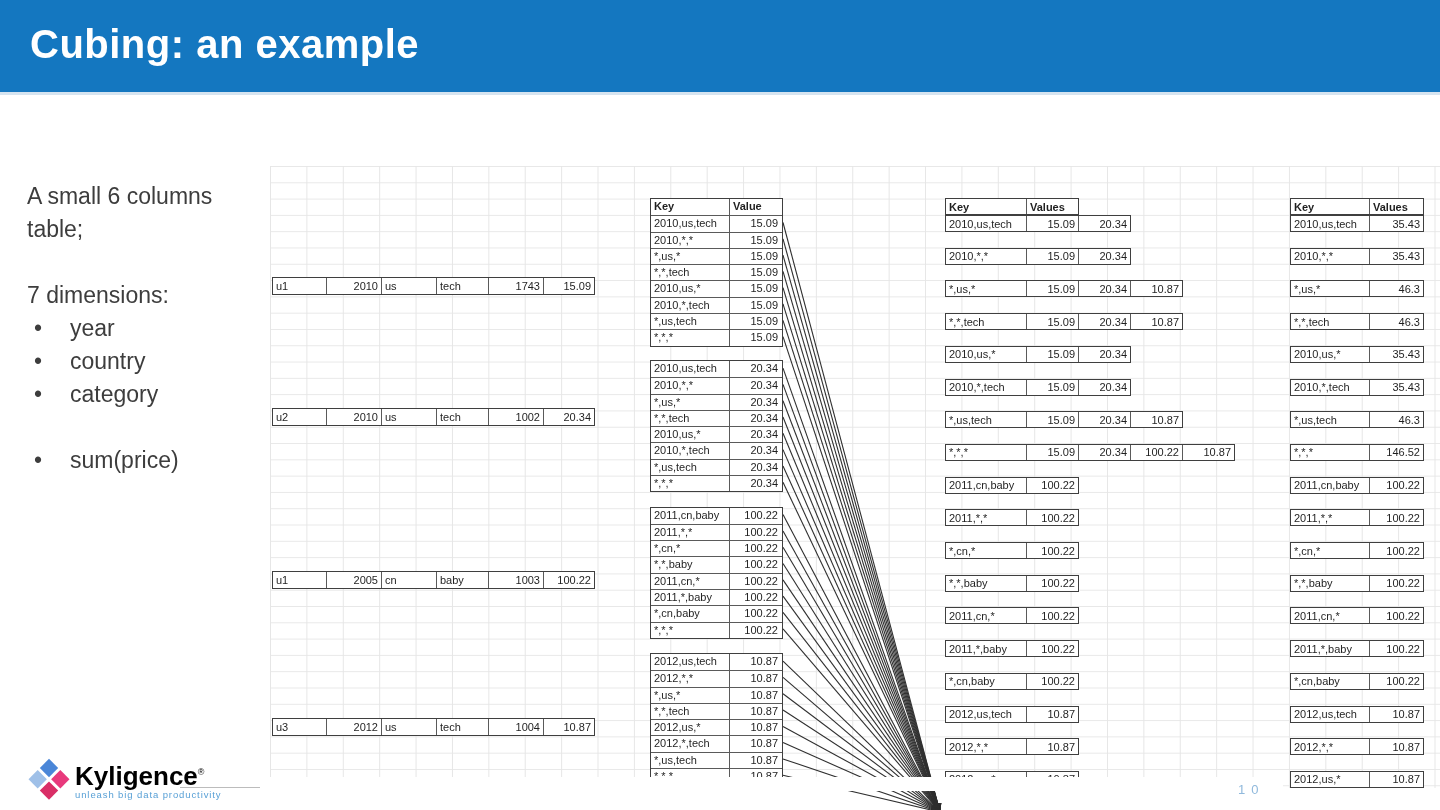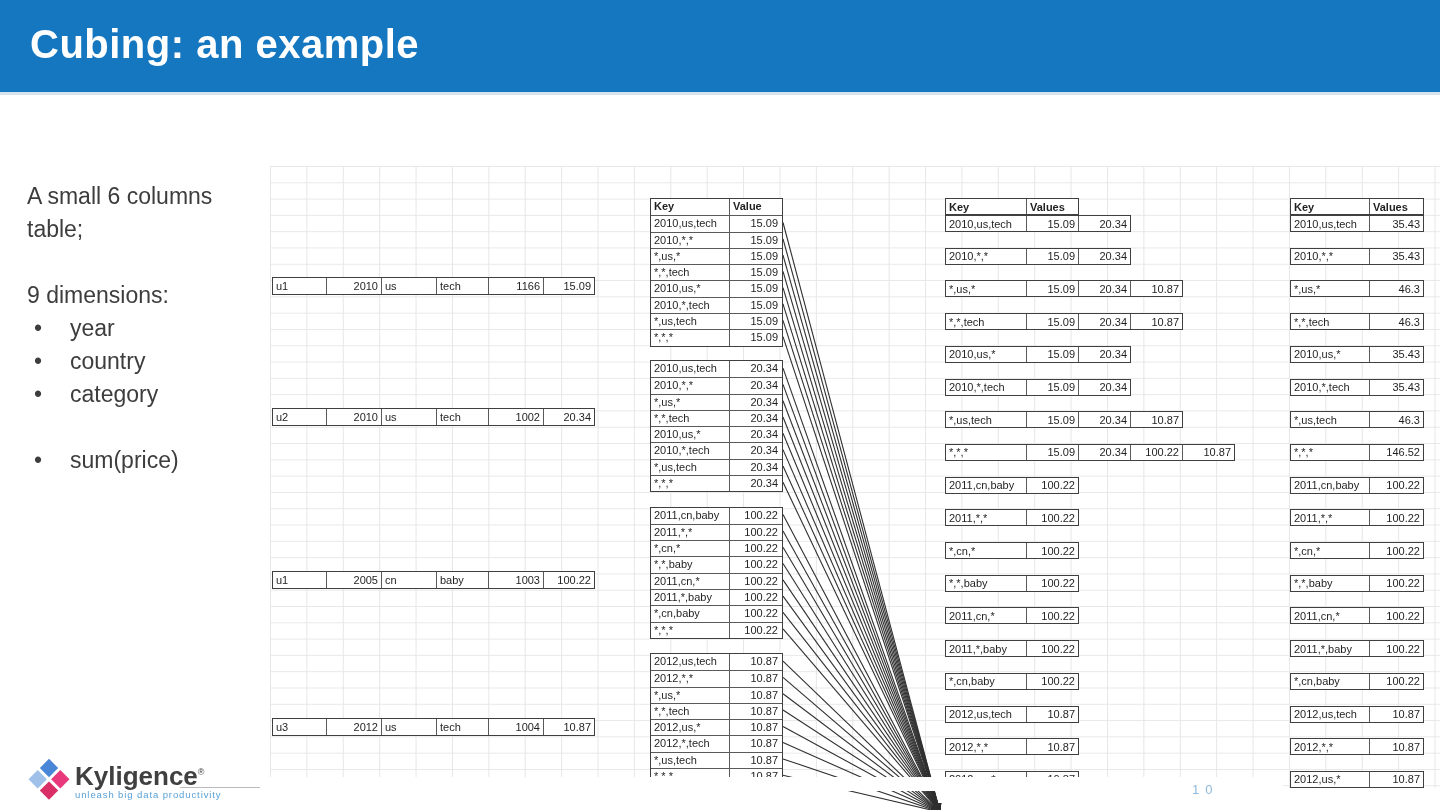--- a/index.html
+++ b/index.html
@@ -54,39 +54,39 @@
   #arrows{position:absolute;left:0;top:0;z-index:1;pointer-events:none}
   
   .mask{position:absolute;left:270px;top:777px;width:1013px;height:14px;background:#fff;z-index:4}
   
   #logo{position:absolute;left:28px;top:760px;display:flex;align-items:center;gap:11px;z-index:6}
   .mark{width:30px;height:30px;margin-left:6px;transform:rotate(45deg);
         display:grid;grid-template-columns:13px 13px;grid-template-rows:13px 13px;gap:3px}
   .mark span{display:block}
   .s1{background:#4a86d8}.s2{background:#e8397c}.s3{background:#9fc0e8}.s4{background:#d92e66}
   .lg-text{display:flex;flex-direction:column}
-  .brand{font-size:26px;font-weight:bold;color:#404040;line-height:25px}
+  .brand{font-size:26px;font-weight:bold;color:#000000;line-height:25px}
   .brand sup{font-size:9px;font-weight:normal}
   .tagline{font-size:9.5px;color:#58a0d6;letter-spacing:.9px;margin-top:0px}
   .footer-line{position:absolute;left:180px;top:787px;width:80px;height:1px;background:#bcbcbc;z-index:6}
-  #pagenum{position:absolute;left:1192px;top:782px;font-size:13px;color:#90b9dc;letter-spacing:6px;z-index:6}
+  #pagenum{position:absolute;left:1238px;top:782px;font-size:13px;color:#90b9dc;letter-spacing:6px;z-index:6}
 </style>
 </head>
 <body>
 
 <div class="titlebar">
   <h1>Cubing: an example</h1>
 </div>
 
 <div id="notes">
     <div class="note-block">
       <div>A small 6 columns table;</div>
     </div>
     <div class="note-block">
-      <div>9 dimensions:</div>
+      <div>7 dimensions:</div>
       <div class="bullet">
         <span class="dot">•</span>
         <span>year</span>
       </div>
       <div class="bullet">
         <span class="dot">•</span>
         <span>country</span>
       </div>
       <div class="bullet">
         <span class="dot">•</span>
@@ -142,21 +142,21 @@
     <line x1="783" y1="758.9" x2="940" y2="812.1" stroke="#2f2f2f" stroke-width="1.1" marker-end="url(#ah)"></line>
     <line x1="783" y1="775.3" x2="940" y2="812.1" stroke="#2f2f2f" stroke-width="1.1" marker-end="url(#ah)"></line>
   </svg>
 
 <div id="boxes">
     <div class="tbox" style="left: 272px; top: 277px; height: 18px;">
       <div class="cell" style="width: 53px;">u1</div>
       <div class="cell num" style="width: 55px;">2010</div>
       <div class="cell" style="width: 55px;">us</div>
       <div class="cell" style="width: 52px;">tech</div>
-      <div class="cell num" style="width: 55px;">1166</div>
+      <div class="cell num" style="width: 55px;">1743</div>
       <div class="cell num" style="width: 51px;">15.09</div>
     </div>
     <div class="tbox" style="left: 272px; top: 408px; height: 18px;">
       <div class="cell" style="width: 53px;">u2</div>
       <div class="cell num" style="width: 55px;">2010</div>
       <div class="cell" style="width: 55px;">us</div>
       <div class="cell" style="width: 52px;">tech</div>
       <div class="cell num" style="width: 55px;">1002</div>
       <div class="cell num" style="width: 51px;">20.34</div>
     </div>

